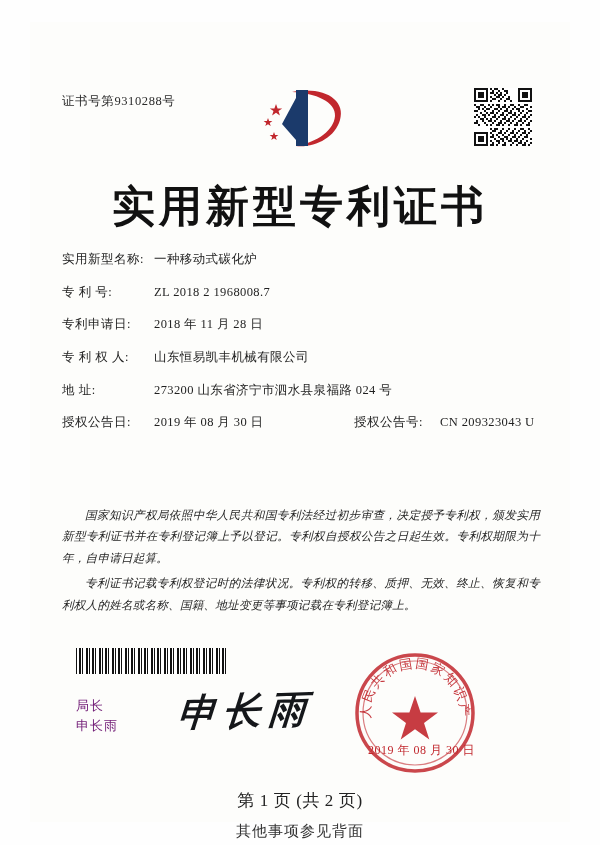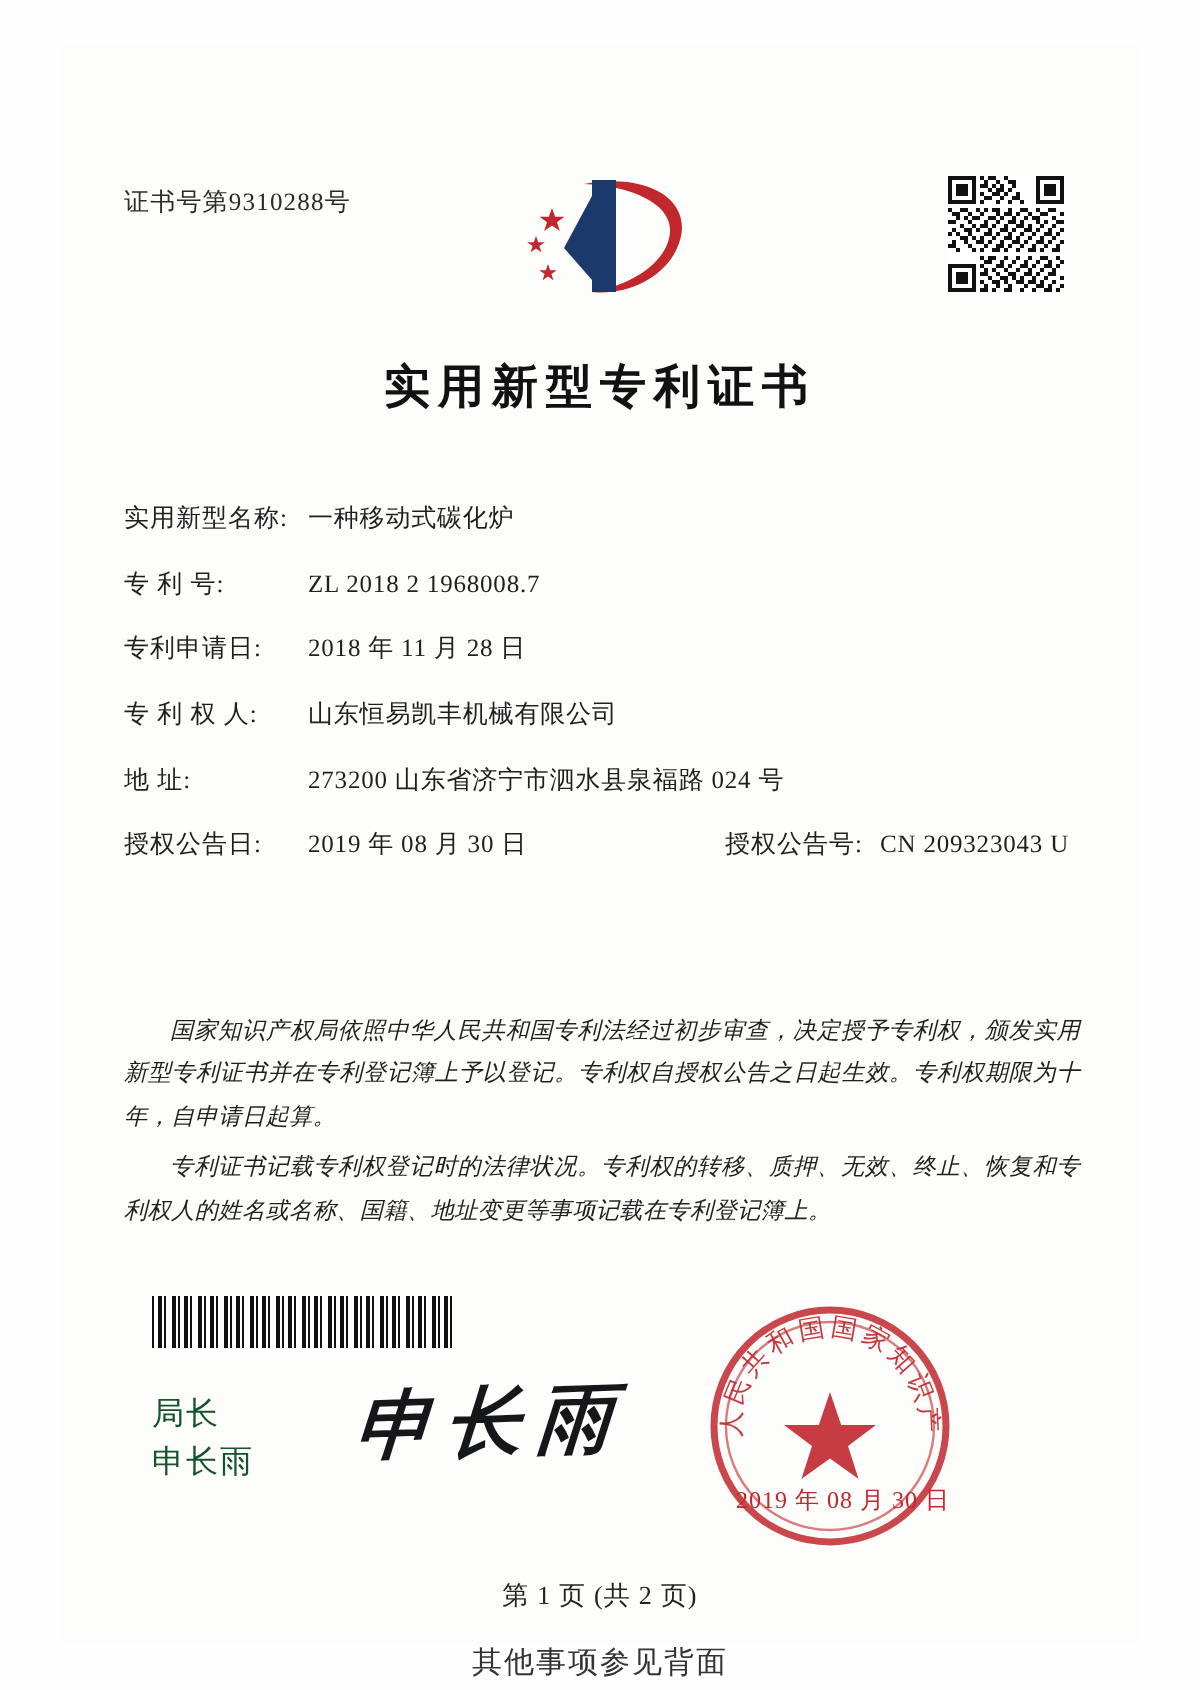--- a/index.html
+++ b/index.html
@@ -54,21 +54,21 @@
     left: 474px; top: 88px;
     width: 58px; height: 58px;
   }
 
   
   .title {
     position: absolute;
     left: 0; top: 178px;
     width: 600px;
     text-align: center;
-    font-size: 23px;
+    font-size: 43px;
     font-weight: bold;
     letter-spacing: 4px;
     color: #111;
     font-family: "DejaVu Serif", "Liberation Serif", serif;
   }
 
   
   .fields {
     position: absolute;
     left: 62px; top: 250px;
@@ -95,21 +95,20 @@
   }
   .field-row.dual .field-value {
     flex: 0 0 auto;
     width: 200px;
   }
   .field-label2 {
     flex: 0 0 auto;
     width: 86px;
     letter-spacing: 0.5px;
     white-space: nowrap;
-    text-align: center;
   }
   .field-value2 {
     flex: 1 1 auto;
     letter-spacing: 0.4px;
     white-space: nowrap;
   }
 
   
   .body-text {
     position: absolute;
@@ -137,24 +136,24 @@
         #111 0px, #111 1px, #fff 1px, #fff 3px,
         #111 3px, #111 5px, #fff 5px, #fff 6px,
         #111 6px, #111 7px, #fff 7px, #fff 10px,
         #111 10px, #111 12px, #fff 12px, #fff 13px);
   }
 
   
   .director-label {
     position: absolute;
     left: 76px; top: 696px;
-    font-size: 16px;
+    font-size: 13px;
     line-height: 1.5;
     letter-spacing: 1px;
-    color: #14532d;
+    color: #701a75;
   }
   .signature {
     position: absolute;
     left: 178px; top: 686px;
     font-size: 38px;
     font-family: "DejaVu Serif", serif;
     font-weight: bold;
     font-style: italic;
     letter-spacing: 7px;
     color: #15171a;
@@ -176,21 +175,21 @@
     letter-spacing: 0.5px;
     white-space: nowrap;
   }
 
   
   .page-num {
     position: absolute;
     left: 0; top: 789px;
     width: 600px;
     text-align: center;
-    font-size: 13px;
+    font-size: 17px;
     color: #222;
     letter-spacing: 0.6px;
   }
   .footer-note {
     position: absolute;
     left: 0; top: 822px;
     width: 600px;
     text-align: center;
     font-size: 15px;
     color: #333;

